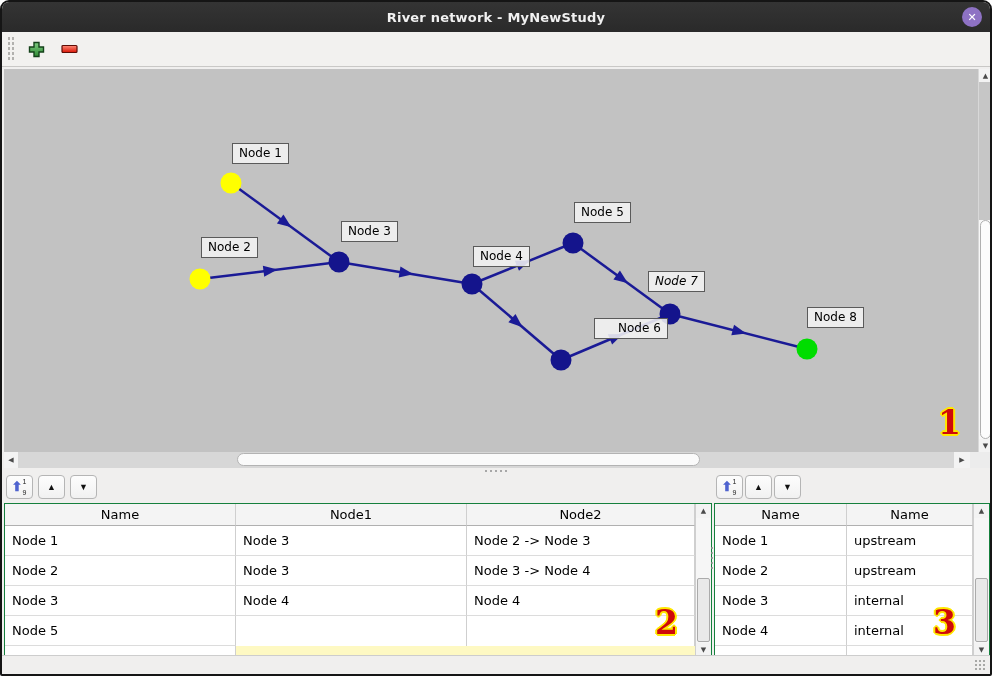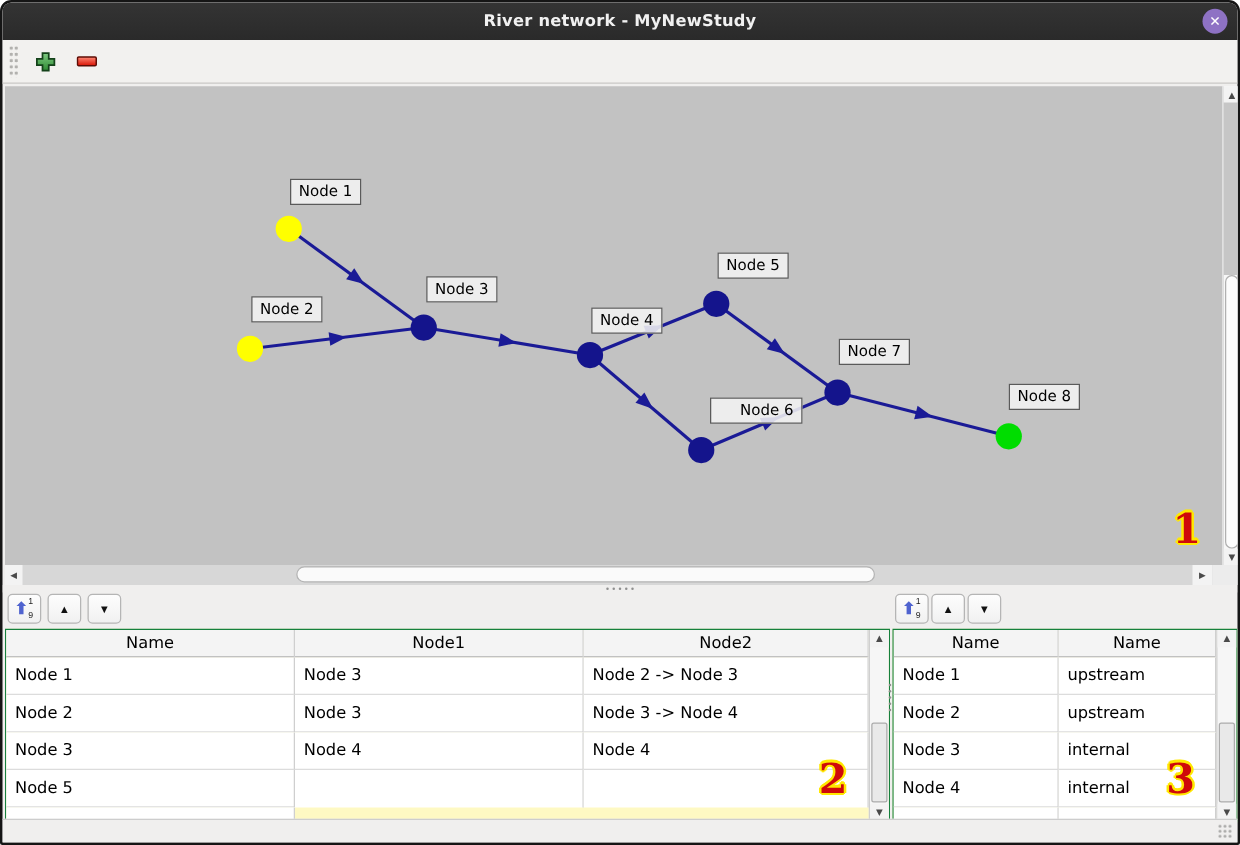--- a/index.html
+++ b/index.html
@@ -147,22 +147,22 @@
         <circle cx="557" cy="291" r="10.5" fill="#14148c"></circle>
         <circle cx="666" cy="245" r="10.5" fill="#14148c"></circle>
         <circle cx="803" cy="280" r="10.5" fill="#00dd00"></circle>
       </svg>
     <div id="net-labels">
         <div class="node-label" style="left: 228px; top: 74px;">Node 1</div>
         <div class="node-label" style="left: 197px; top: 168px;">Node 2</div>
         <div class="node-label" style="left: 337px; top: 152px;">Node 3</div>
         <div class="node-label" style="left: 469px; top: 177px;">Node 4</div>
         <div class="node-label" style="left: 570px; top: 133px;">Node 5</div>
-        <div class="node-label" style="left: 564px; top: 249px; padding-left: 23px;">Node 6</div>
-        <div class="node-label" style="left: 667px; top: 202px;">Node 7</div>
+        <div class="node-label" style="left: 590px; top: 249px; padding-left: 23px;">Node 6</div>
+        <div class="node-label" style="left: 644px; top: 202px; font-style: italic;">Node 7</div>
         <div class="node-label" style="left: 803px; top: 238px;">Node 8</div>
       </div>
   </div>
 
   <div class="vscroll">
     <div class="btn up">▲</div>
     <div class="groove-dark"></div>
     <div class="thumb"></div>
     <div class="btn down">▼</div>
   </div>

